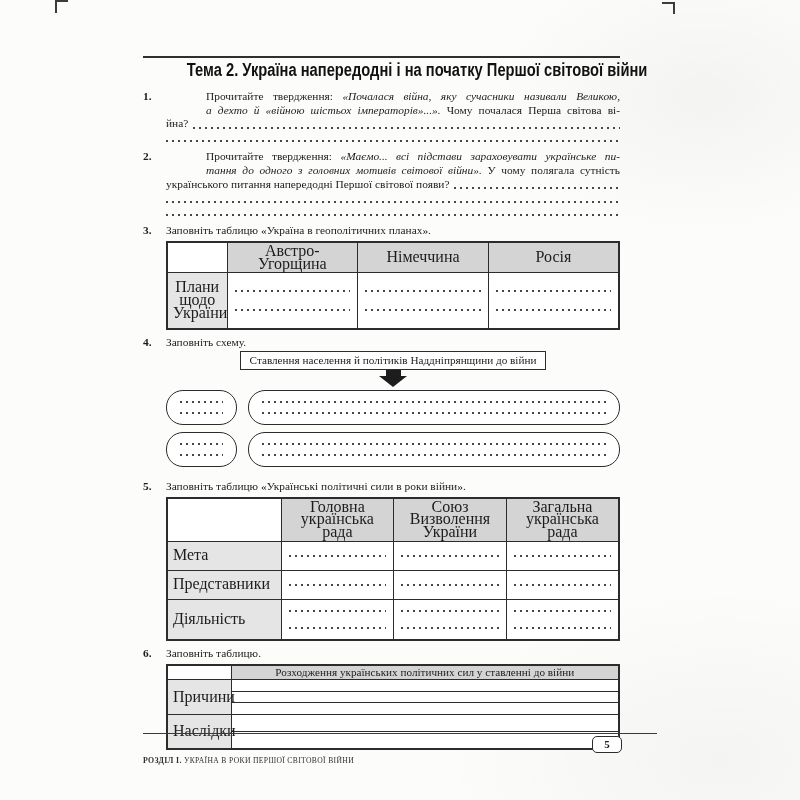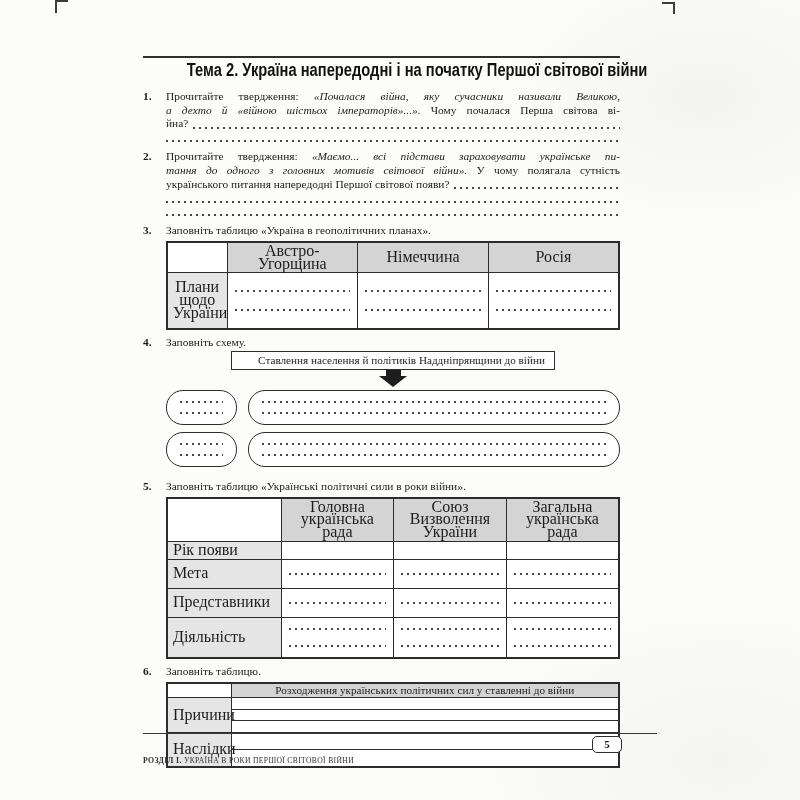--- a/index.html
+++ b/index.html
@@ -26,21 +26,21 @@
     font-family:"Liberation Sans", sans-serif;
     font-size:17.5px;font-weight:bold;color:#111;white-space:nowrap;
   }
   h1.page-title .squeeze{display:inline-block;transform:scaleX(0.84);transform-origin:center;}
 
   .item{display:flex;margin-bottom:6px;}
   .num{width:23px;flex:0 0 23px;font-weight:bold;font-size:11.4px;line-height:13.6px;}
   .ibody{flex:1;min-width:0;}
 
   .line{font-size:11.4px;line-height:13.6px;min-height:13.6px;}
-  .line.just{text-align:justify;text-align-last:justify;}
+  .line.just{text-align:justify;text-align-last:justify;margin-left:40px;}
   .line.fillline{display:flex;}
   .it{font-style:italic;}
   .dotfill{flex:1;height:2px;align-self:flex-end;margin:0 0 2px 5px;
     background:repeating-linear-gradient(90deg,#474747 0 1.8px,transparent 1.8px 6px);}
   .line.dots-row{display:flex;}
   .line.dots-row .dotfill{margin-left:0;}
 
   .dotline{height:2px;
     background:repeating-linear-gradient(90deg,#474747 0 1.8px,transparent 1.8px 6px);}
 
@@ -56,21 +56,21 @@
 
   
   .geo col.c0{width:60px;}
   .geo tr.bodyrow{height:56px;}
   .geo td.dots2 .dotline{margin:0 2px;}
   .geo td.dots2 .wrap{display:flex;flex-direction:column;justify-content:center;gap:17px;height:100%;}
 
   
   .schema{margin:2px 0 2px 0;}
   .schema-title{display:table;margin:0 auto;border:1.4px solid #2c2c2c;background:#fff;
-    padding:1px 9px 2px 26px;font-size:11.2px;line-height:14px;}
+    padding:1px 9px 2px 9px;font-size:11.2px;line-height:14px;}
   .arrow-wrap{display:flex;flex-direction:column;align-items:center;margin:0 0 3px 0;}
   .arrow-stem{width:15px;height:6px;background:#1d1d1d;}
   .arrow-head{width:0;height:0;border-left:14px solid transparent;
     border-right:14px solid transparent;border-top:11px solid #1d1d1d;}
   .schema-row{display:flex;gap:11px;margin-bottom:7px;}
   .sbox{border:1.4px solid #2c2c2c;border-radius:17px;height:35px;background:#fff;
     display:flex;flex-direction:column;justify-content:center;gap:9px;padding:0 13px;box-sizing:border-box;}
   .sbox.small{width:71px;flex:0 0 71px;}
   .sbox.large{flex:1;}
 
@@ -237,26 +237,20 @@
             <col>
             <col>
           </colgroup>
         <tbody>
             <tr class="h">
           <td class="corner"></td>
           <th>Головна українська рада</th>
           <th>Союз Визволення України</th>
           <th>Загальна українська рада</th>
         </tr>
-        <tr class="r0">
-          <td class="rowlabel">Рік появи</td>
-          <td></td>
-          <td></td>
-          <td></td>
-        </tr>
         <tr class="r1">
           <td class="rowlabel">Мета</td>
           <td class="dcell">
                 <div class="wrap1">
                   <div class="dotline"></div>
                 </div>
               </td>
           <td class="dcell">
                 <div class="wrap1">
                   <div class="dotline"></div>

